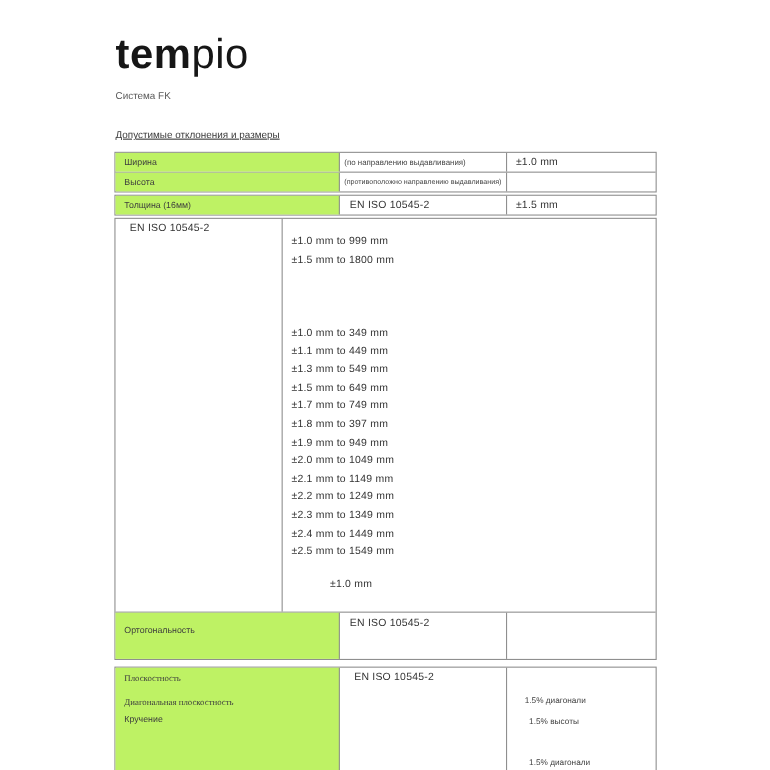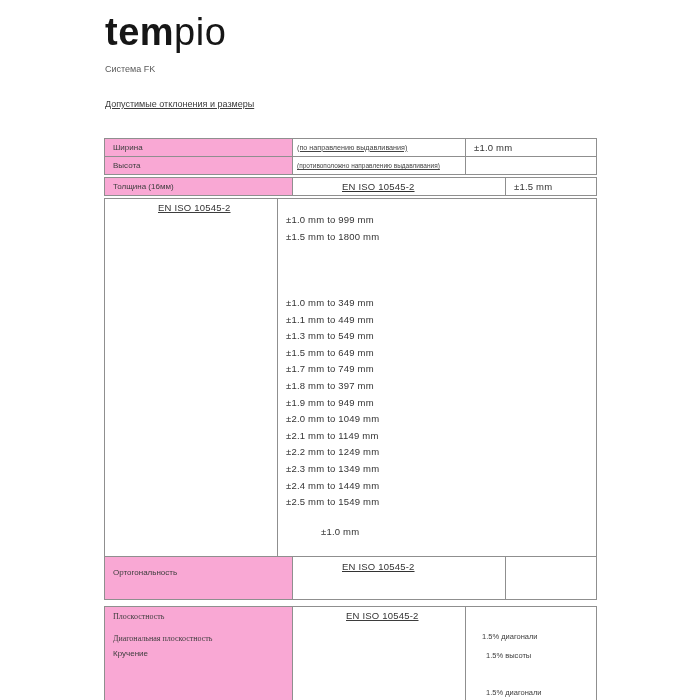--- a/index.html
+++ b/index.html
@@ -1,45 +1,45 @@
 <!DOCTYPE html>
 <html><head>
 <meta charset="utf-8">
 <style>
   * { margin:0; padding:0; box-sizing:border-box; }
   html,body { width:700px; height:700px; background:#fff; overflow:hidden; }
   body { font-family:"Liberation Sans","DejaVu Sans",sans-serif; color:#3d3d3d; position:relative; }
 
   
-  .page-header { position:absolute; left:105px; top:10px; }
+  .page-header { position:absolute; left:105px; top:28px; }
   .logo { font-size:38px; letter-spacing:0.5px; color:#161616; line-height:44px; }
   .logo .bold { font-weight:700; }
   .logo .light { font-weight:400; }
   .subtitle { margin-top:10px; font-size:9px; color:#5a5a5a; }
   .doc-link { display:inline-block; margin-top:25px; font-size:9px; color:#3a3a3a;
               text-decoration:underline; cursor:pointer; }
 
   
   .tbl { position:absolute; left:104px; top:138px; width:493px; }
   .block { border:1px solid #8f8f8f; background:#fff; }
   .gap2 { margin-bottom:2px; }
   .gap6 { margin-bottom:6px; }
   .row { display:flex; align-items:stretch; }
   .row + .row { border-top:1px solid #8f8f8f; }
-  .c1 { width:188px; background:#f9a8d4; border-right:1px solid #8f8f8f; padding:2px 6px 2px 8px; }
-  .c2 { width:173px; border-right:1px solid #8f8f8f; padding:2px 4px;text-decoration:underline; }
+  .c1 { width:204px; background:#bef264; border-right:1px solid #8f8f8f; padding:2px 6px 2px 8px; }
+  .c2 { width:152px; border-right:1px solid #8f8f8f; padding:2px 4px; }
   .c3 { flex:1; padding:2px 4px 2px 8px; }
 
   .h17 { min-height:17px; }
   .h15 { min-height:15px; }
   .lab { font-size:8px; line-height:13px; }
   .cc  { display:flex; flex-direction:column; justify-content:center; }
   .paren1 { font-size:7.2px; line-height:10px; white-space:nowrap; color:#454545; }
   .paren2 { font-size:6.5px; line-height:9px; white-space:nowrap; color:#454545; }
-  .norm { font-size:9.5px; letter-spacing:0.3px; padding-left:9px; color:#333;margin-left:40px; }
+  .norm { font-size:9.5px; letter-spacing:0.3px; padding-left:9px; color:#333; }
   .val  { font-size:9.5px; letter-spacing:0.2px; color:#333; }
 
   
   .straight-c1 .lab-top { margin-top:1px; }
   .drawing { display:block; margin-top:5px; }
   .convex-drawing  { margin-left:40px; }
   .concave-drawing { margin-left:32px; }
   .concave-label { margin-top:25px; }
   .opposite-label { margin-top:134px; max-width:150px; font-size:8px; line-height:13px; }
   .straight-c2 { padding-top:3px; }

